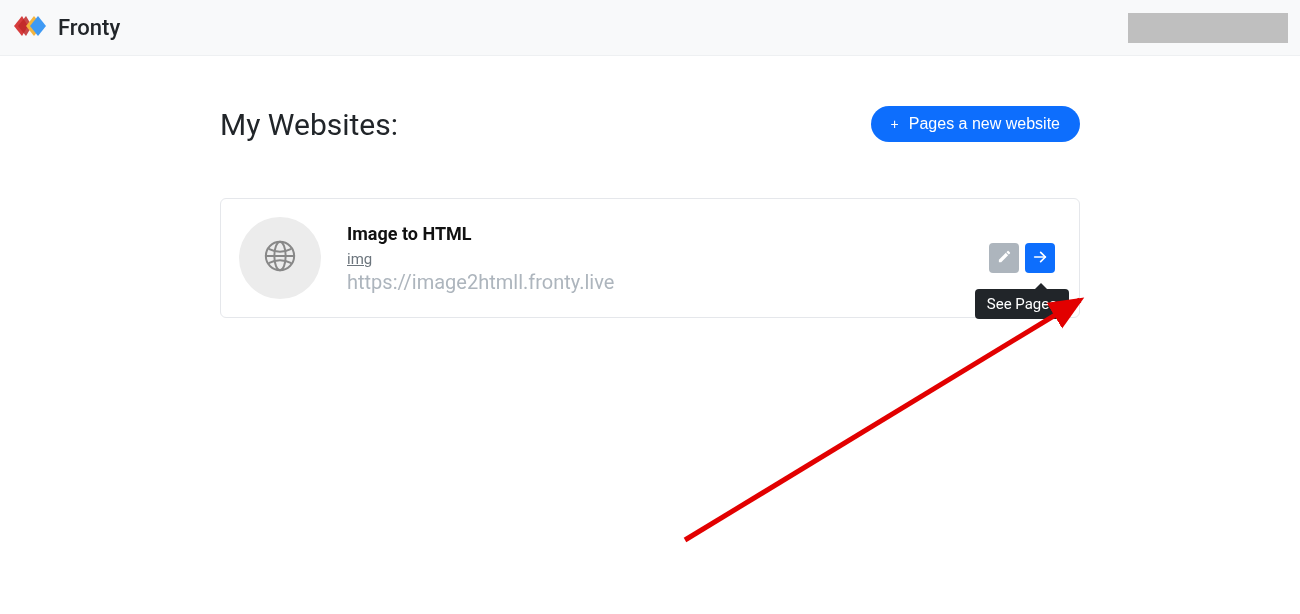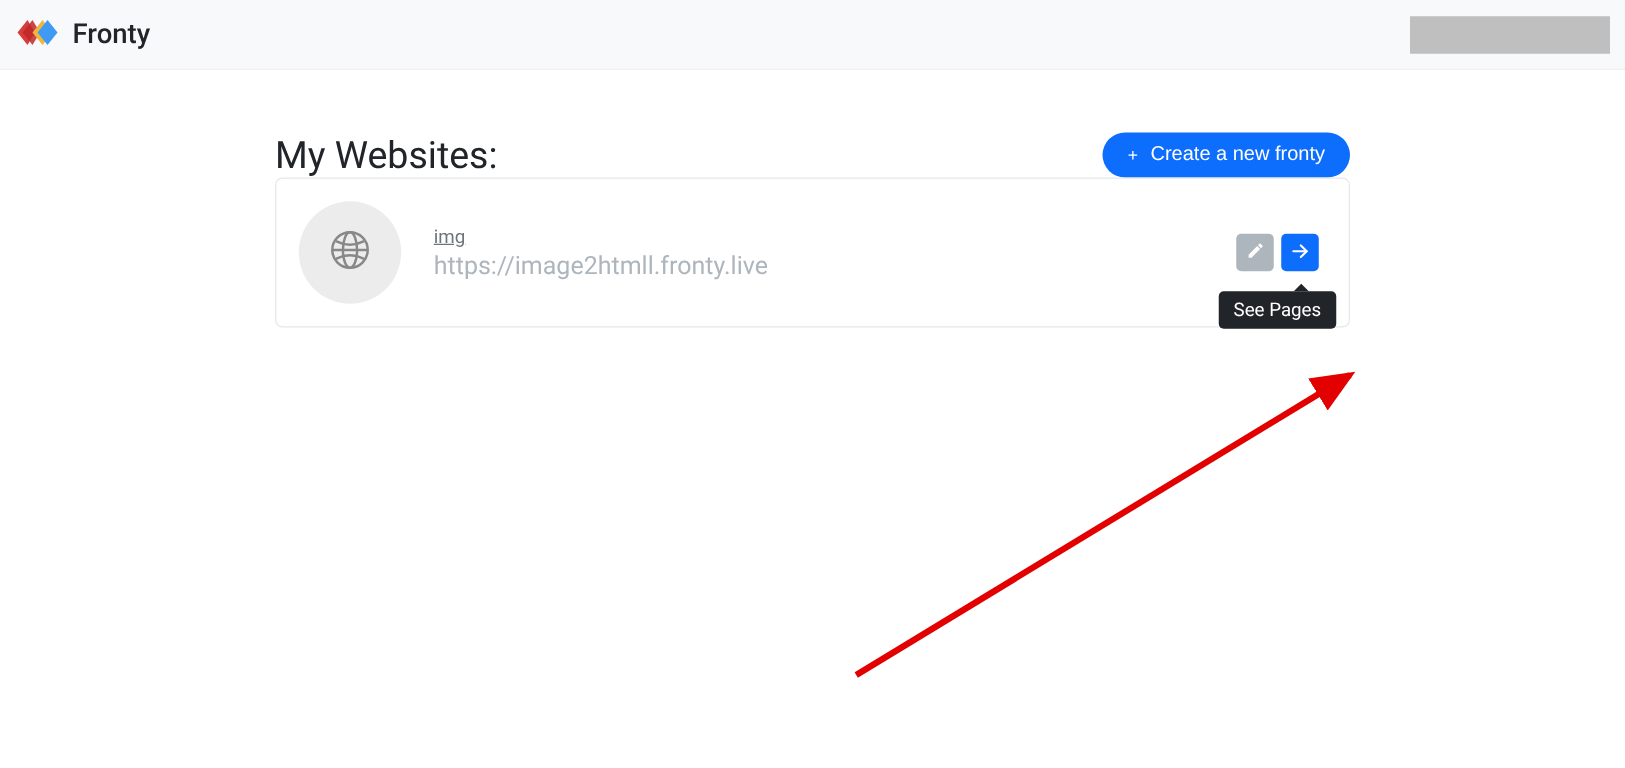--- a/index.html
+++ b/index.html
@@ -37,20 +37,21 @@
   }
   .container {
     width: 860px;
     margin: 0 auto;
     padding-top: 50px;
   }
   .title-row {
     display: flex;
     align-items: center;
     justify-content: space-between;
+    margin-bottom: 56px;
   }
   .page-title {
     font-size: 30px;
     font-weight: 400;
     color: #212529;
   }
   .create-btn {
     background: #0d6efd;
     color: #ffffff;
     border: none;
@@ -166,37 +167,38 @@
     <span class="brand-name">Fronty</span>
   </div>
   <div class="header-right-placeholder"></div>
 </div>
 
 <div class="container">
   <div class="title-row">
     <h1 class="page-title">My Websites:</h1>
     <button class="create-btn">
       <span class="plus">+</span>
-      <span>Create a new fronty</span>
+      <span>Pages a new website</span>
     </button>
   </div>
 
   <div class="card">
     <div class="thumb">
       <span>
         <svg width="34" height="34" viewBox="0 0 24 24" fill="none" stroke="#888" stroke-width="1.4">
           <circle cx="12" cy="12" r="10"></circle>
           <ellipse cx="12" cy="12" rx="4" ry="10"></ellipse>
           <line x1="2" y1="12" x2="22" y2="12"></line>
           <path d="M4 7 Q12 11 20 7"></path>
           <path d="M4 17 Q12 13 20 17"></path>
         </svg>
       </span>
     </div>
     <div class="site-info">
+      <div class="site-title">Image to HTML</div>
       <div class="site-sub">img</div>
       <div class="site-url">https://image2htmll.fronty.live</div>
     </div>
     <div class="actions">
       <button class="icon-btn gray">
         <span>
           <svg width="15" height="15" viewBox="0 0 24 24" fill="#ffffff">
             <path d="M3 17.25V21h3.75L17.81 9.94l-3.75-3.75L3 17.25zM20.71 7.04a1 1 0 0 0 0-1.41l-2.34-2.34a1 1 0 0 0-1.41 0l-1.83 1.83 3.75 3.75 1.83-1.83z"></path>
           </svg>
         </span>

